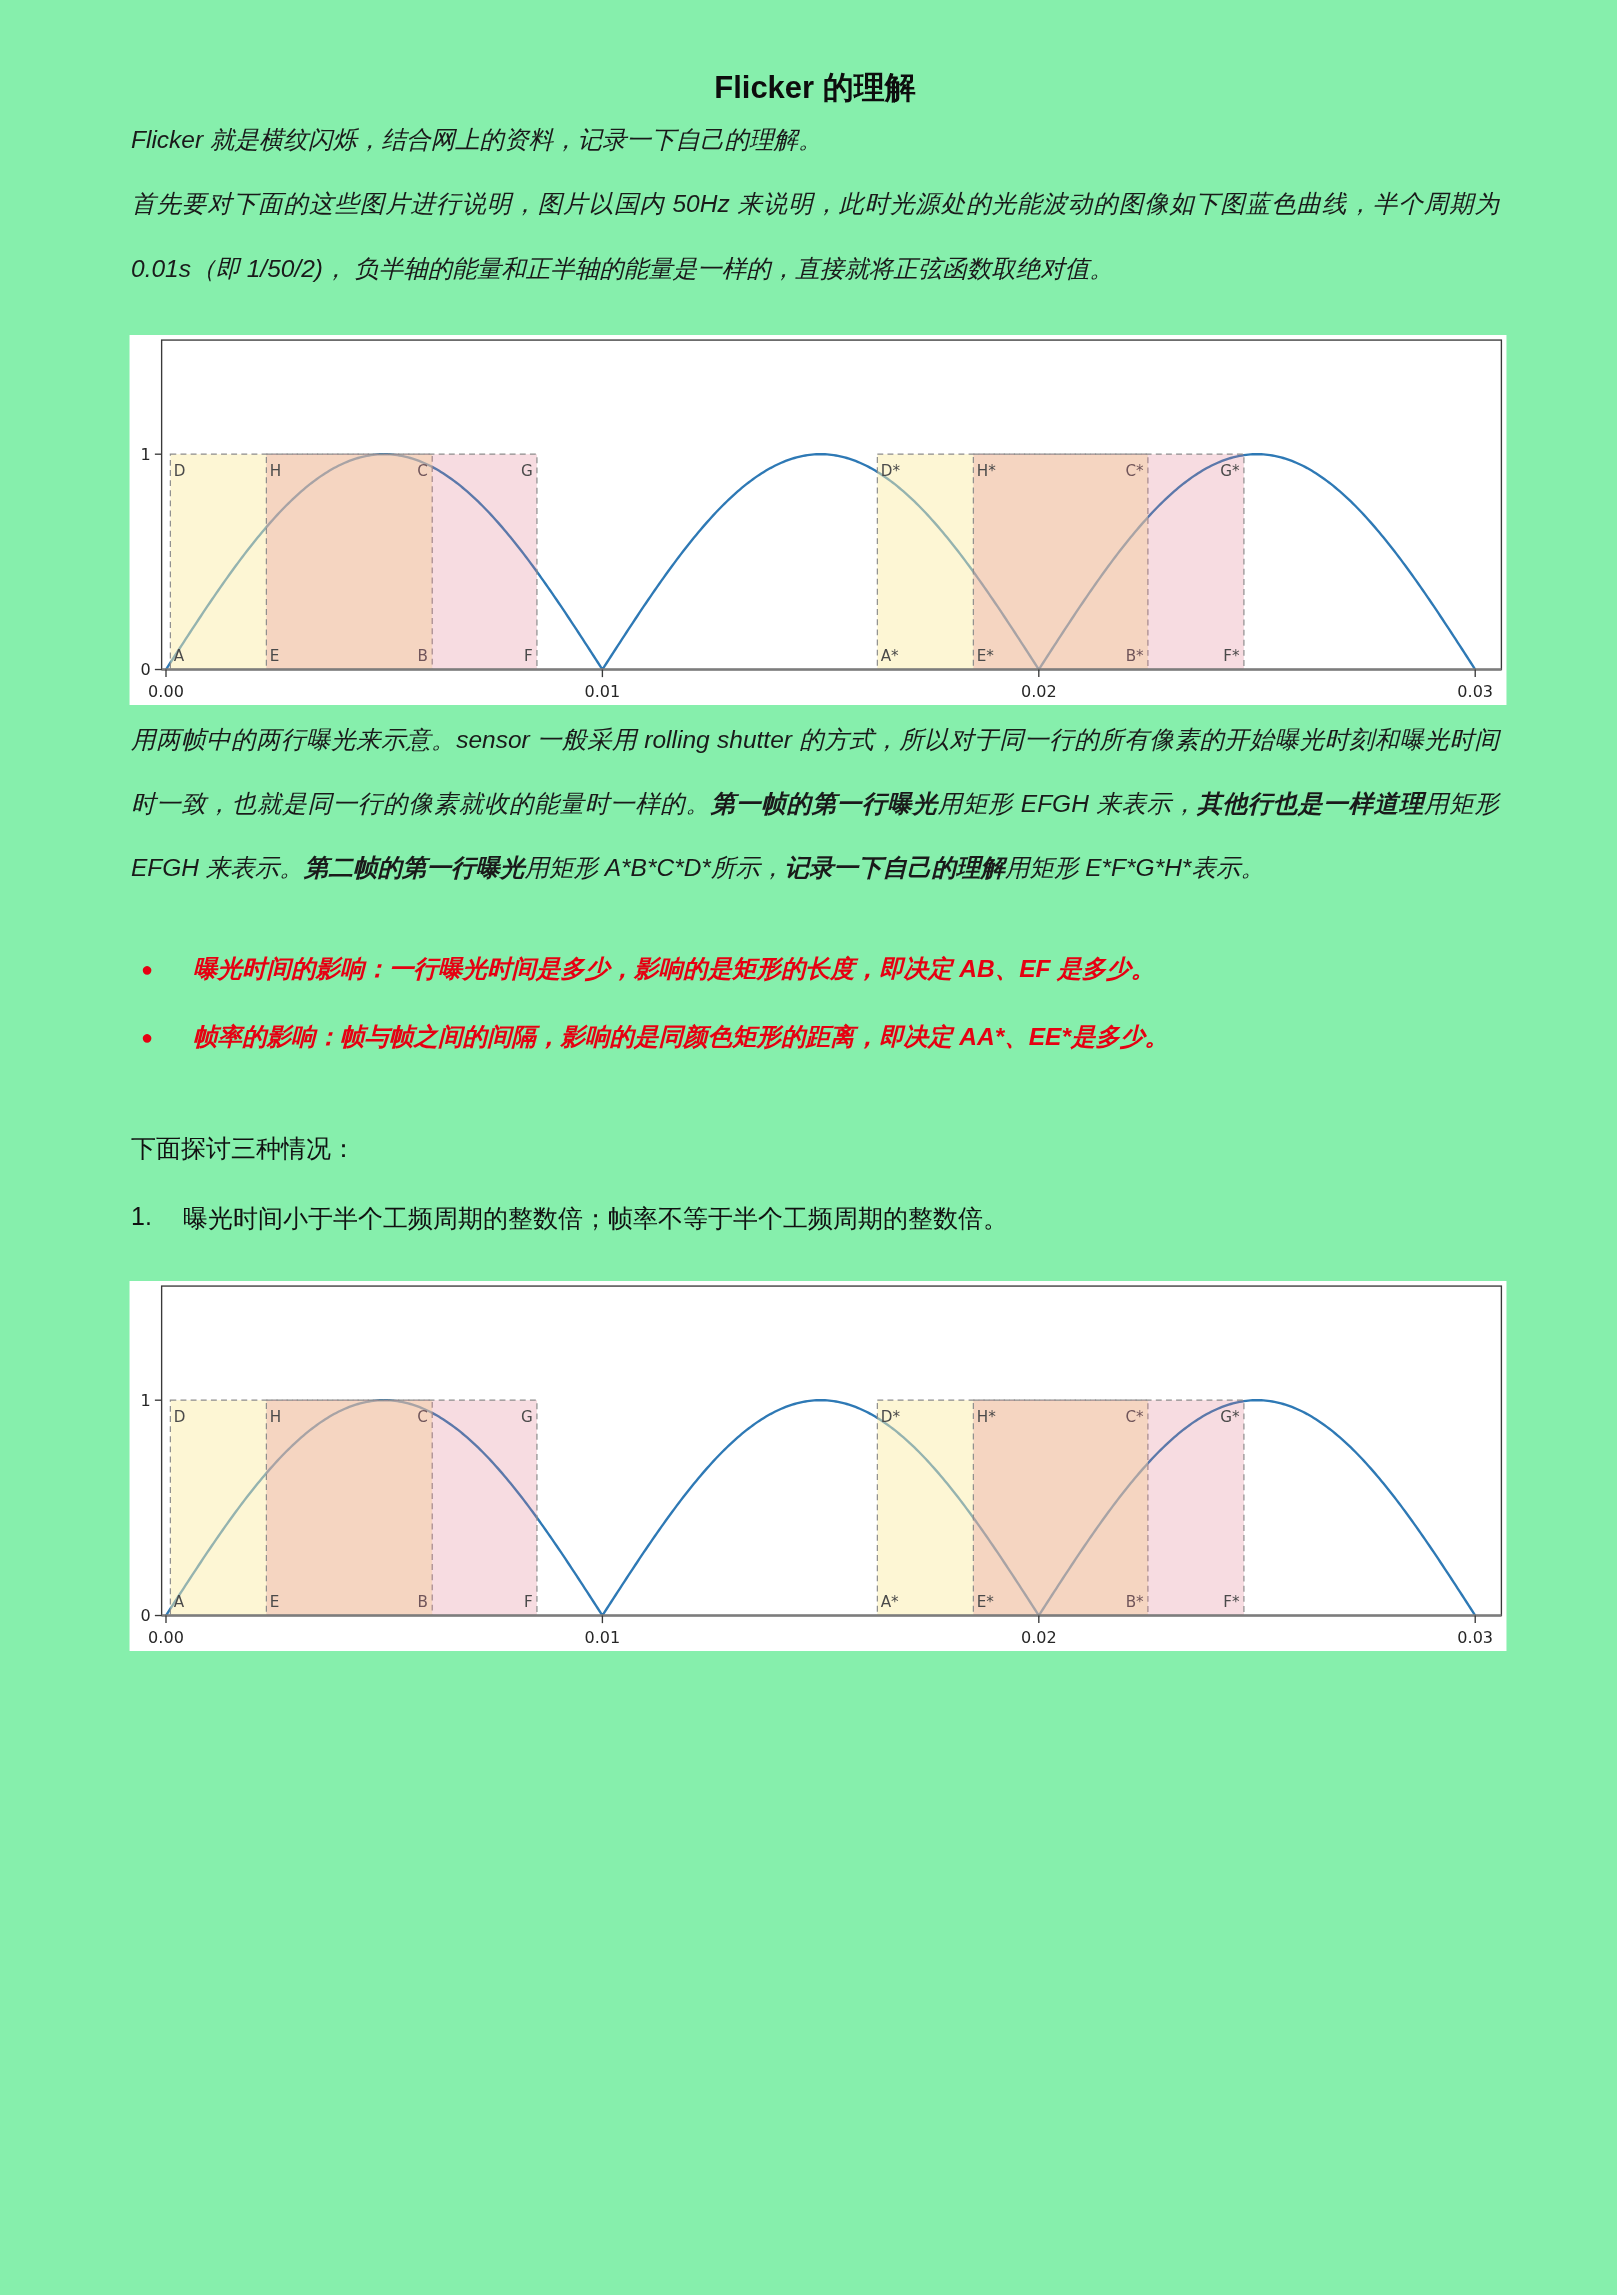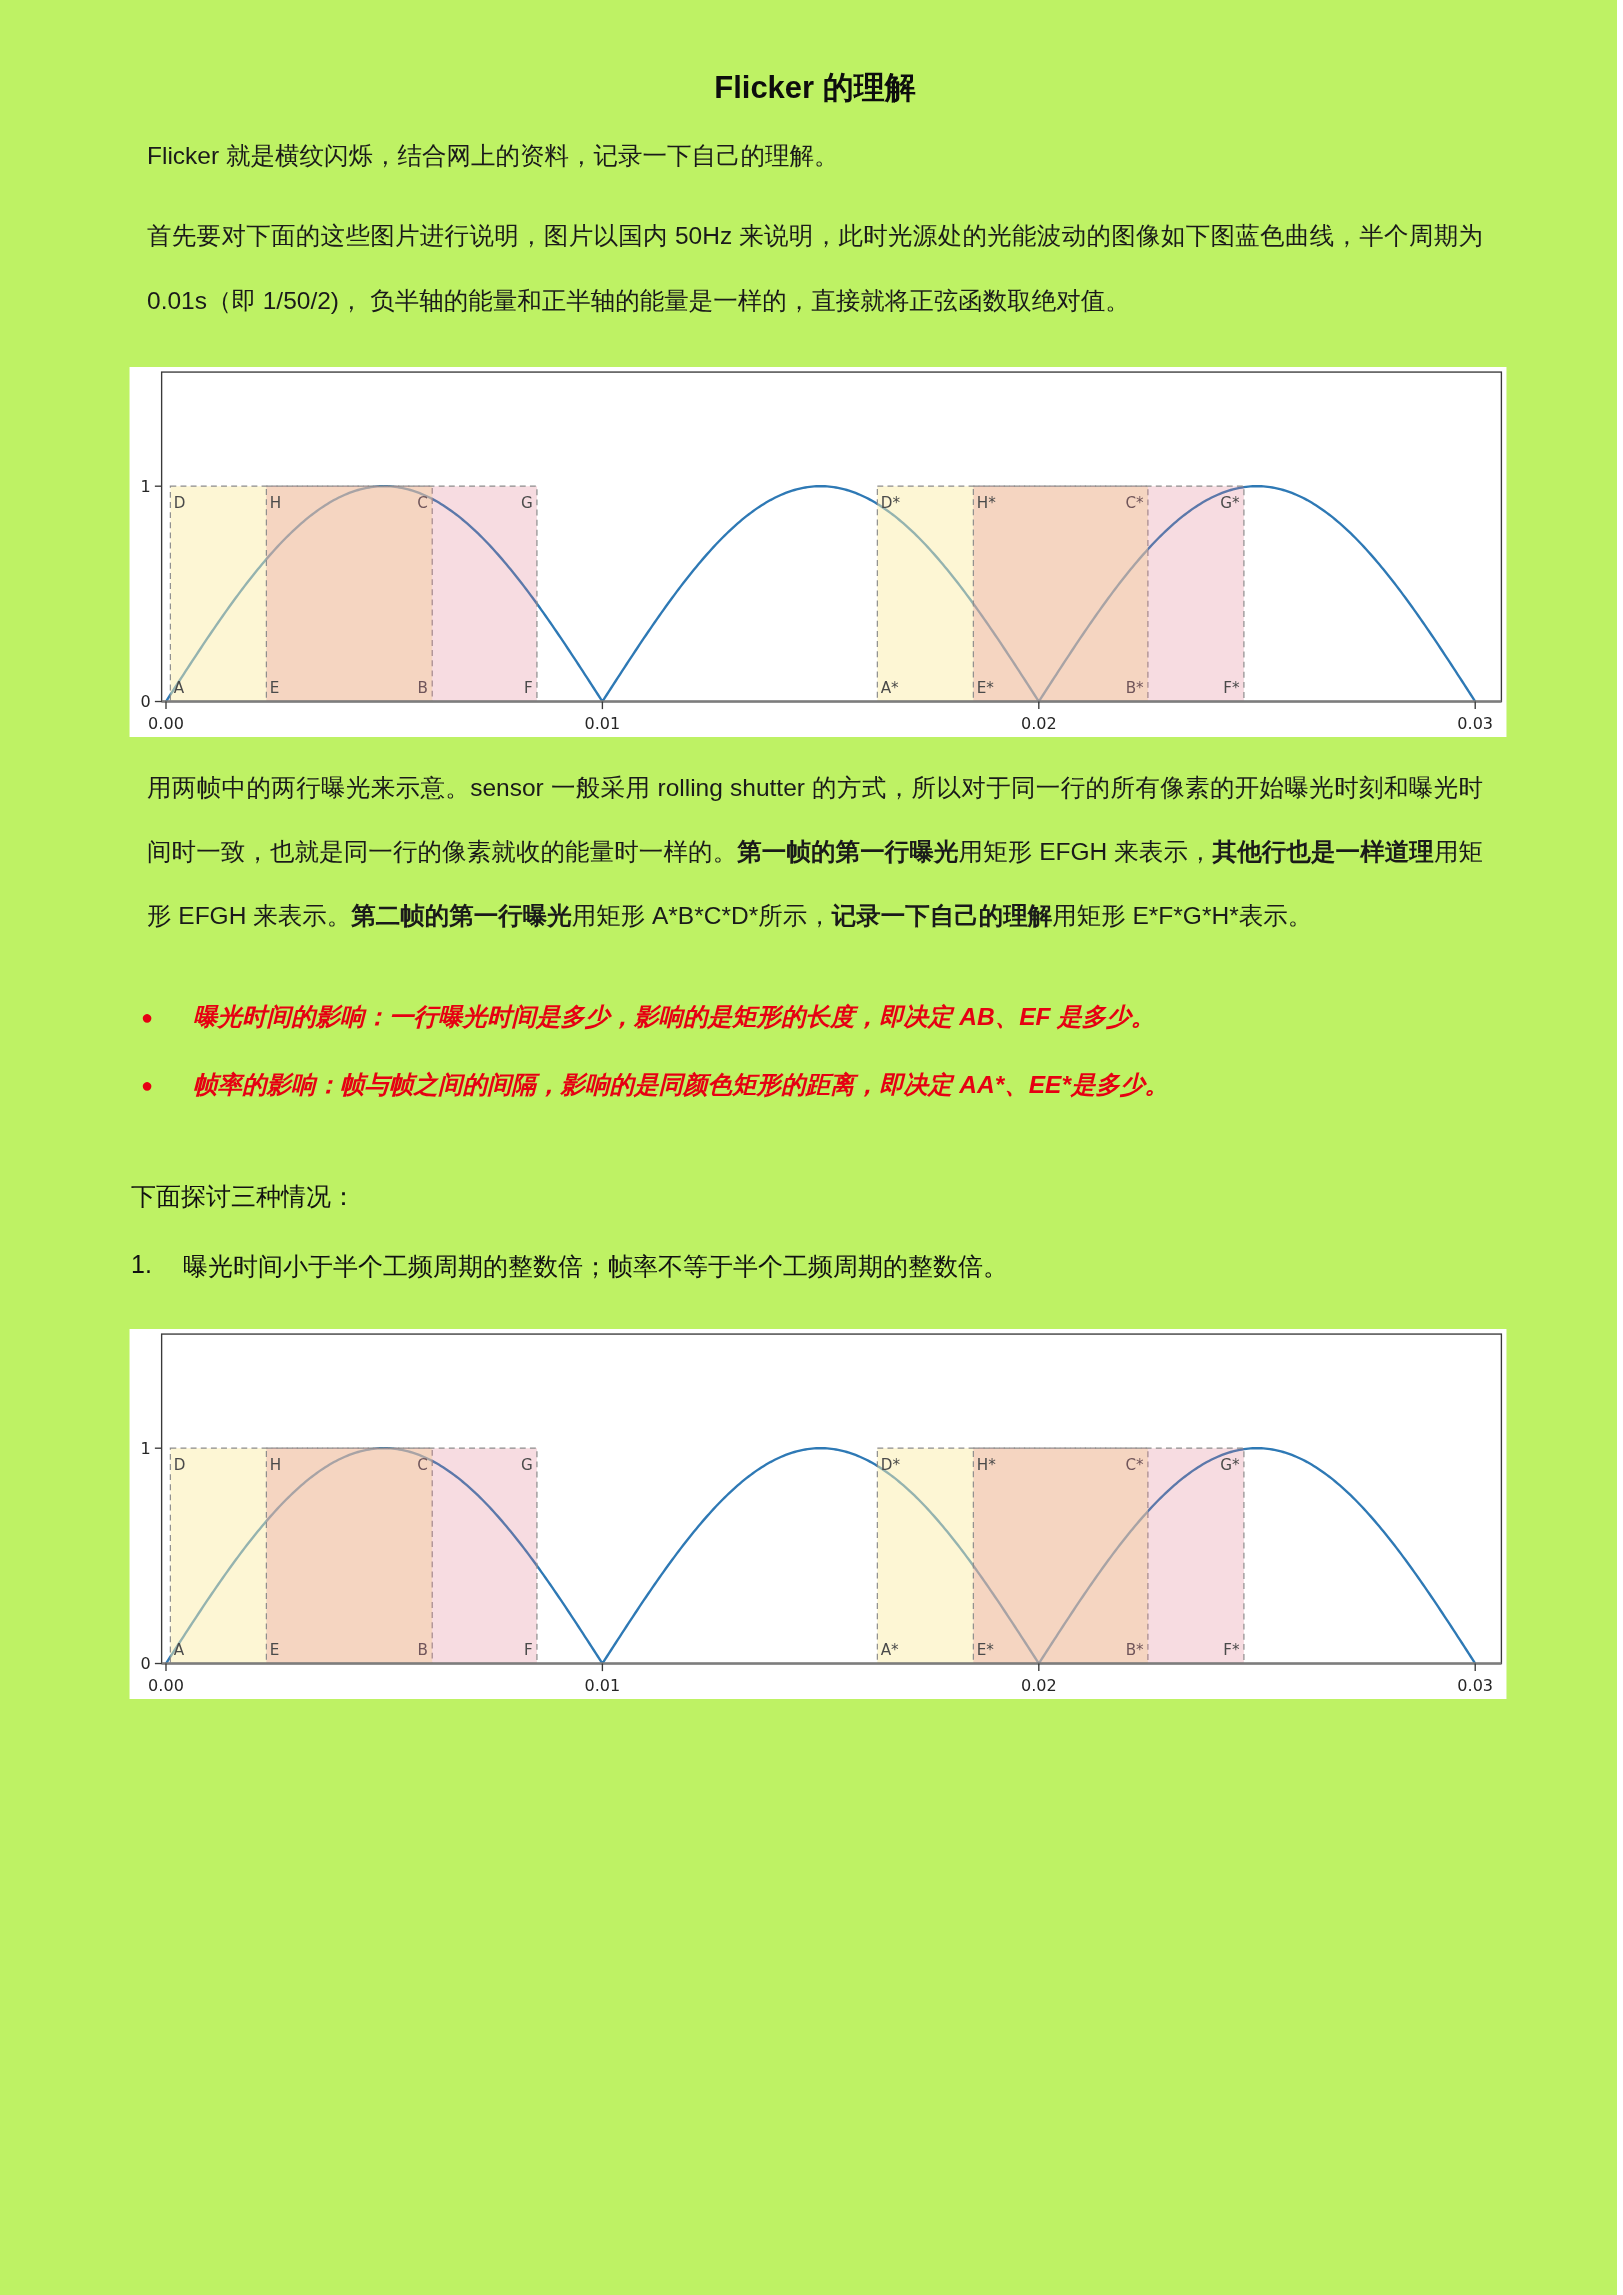--- a/index.html
+++ b/index.html
@@ -1,19 +1,19 @@
 <!DOCTYPE html>
 <html style="font-size:13.5px"><head>
 <meta charset="utf-8">
 <style>
   html,body{margin:0;padding:0;background:#ffffff;}
   body{font-family:"Liberation Sans","DejaVu Sans",sans-serif;color:#161616;}
-  .page{width:1617px;height:2295px;box-sizing:border-box;padding:0 118px 16px 131px;overflow:hidden;position:relative;background:#bef264;}
+  .page{width:1617px;height:2295px;box-sizing:border-box;padding:0 118px 16px 131px;overflow:hidden;position:relative;background:#86efac;}
   .doc-title{text-align:center;font-size:31px;font-weight:700;margin:68px 0 0 0;line-height:1.3;color:#0d0d0d;}
-  p.body{font-size:24.5px;line-height:2.62;text-align:justify;margin:16px;color:#1a1a1a;}
+  p.body{font-size:24.5px;line-height:2.62;text-align:justify;margin:0;color:#1a1a1a;font-style:italic;}
   .p-intro{margin-top:81px;}
   .p-setup{margin-top:56px;}
   .p-exposure{margin-top:39px;}
   .b{font-weight:700;}
   .chart-block{margin-top:34px;margin-left:-2.5px;}
   .chart-block.second{margin-top:46px;}
   .bullets{margin-top:52px;}
   .bullet-row{display:flex;align-items:flex-start;padding-left:10px;margin-bottom:34px;}
   .bullet-dot{font-size:20px;line-height:34px;width:52px;flex:0 0 52px;}
   .bullet-text{font-size:24.5px;line-height:34px;font-weight:700;font-style:italic;}

